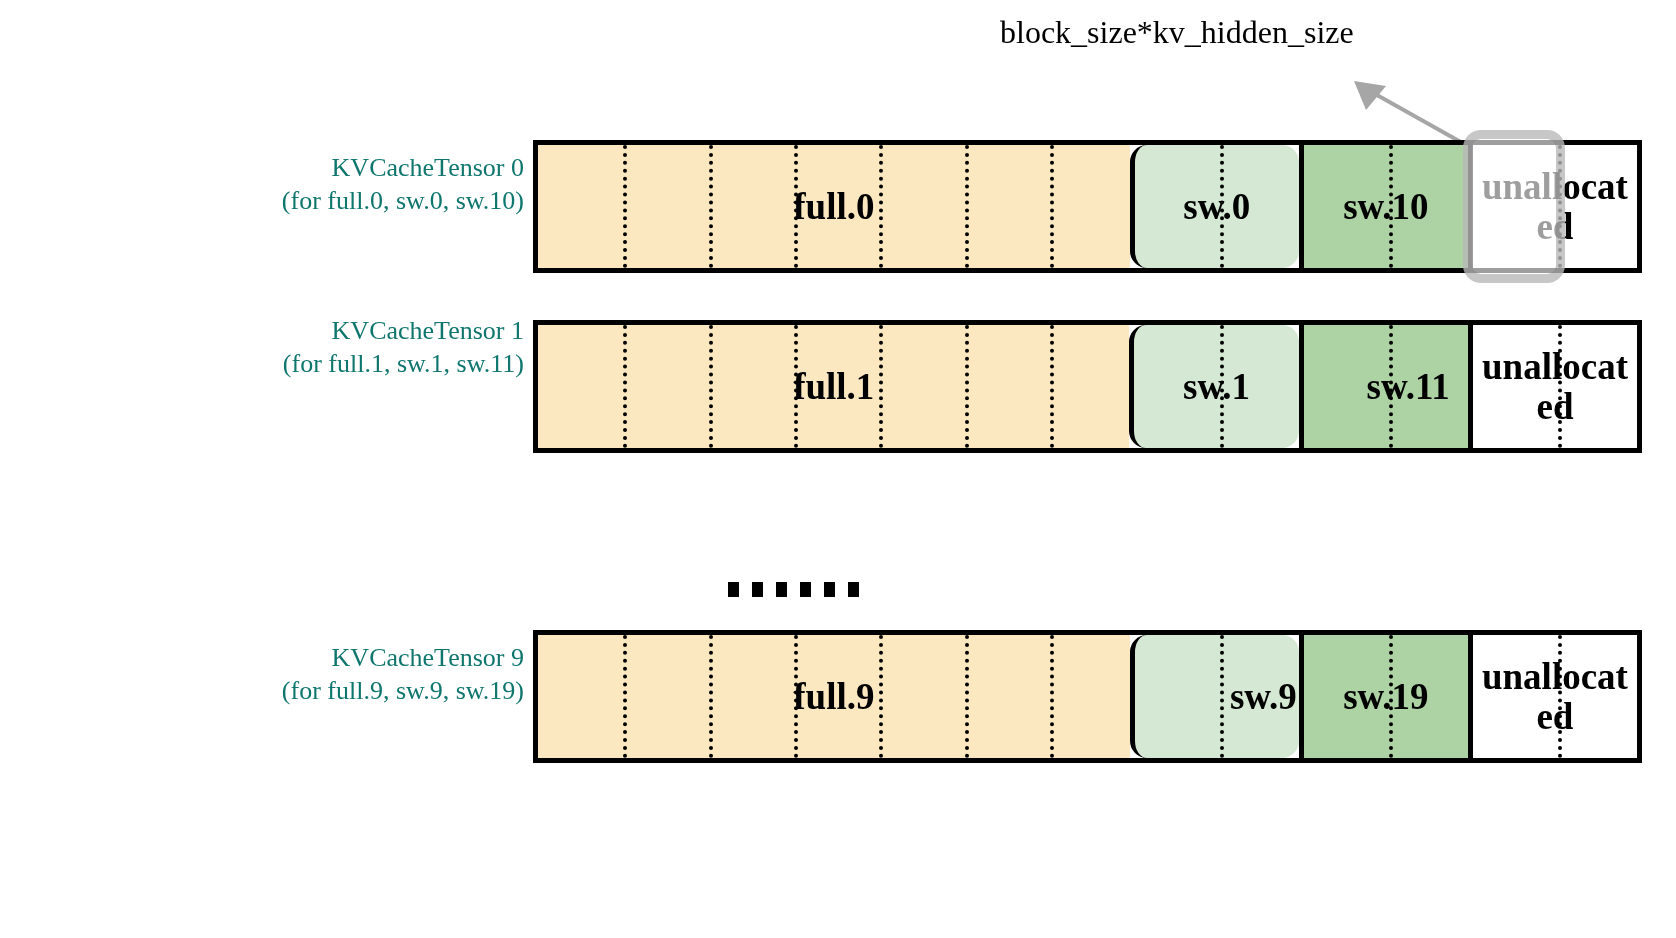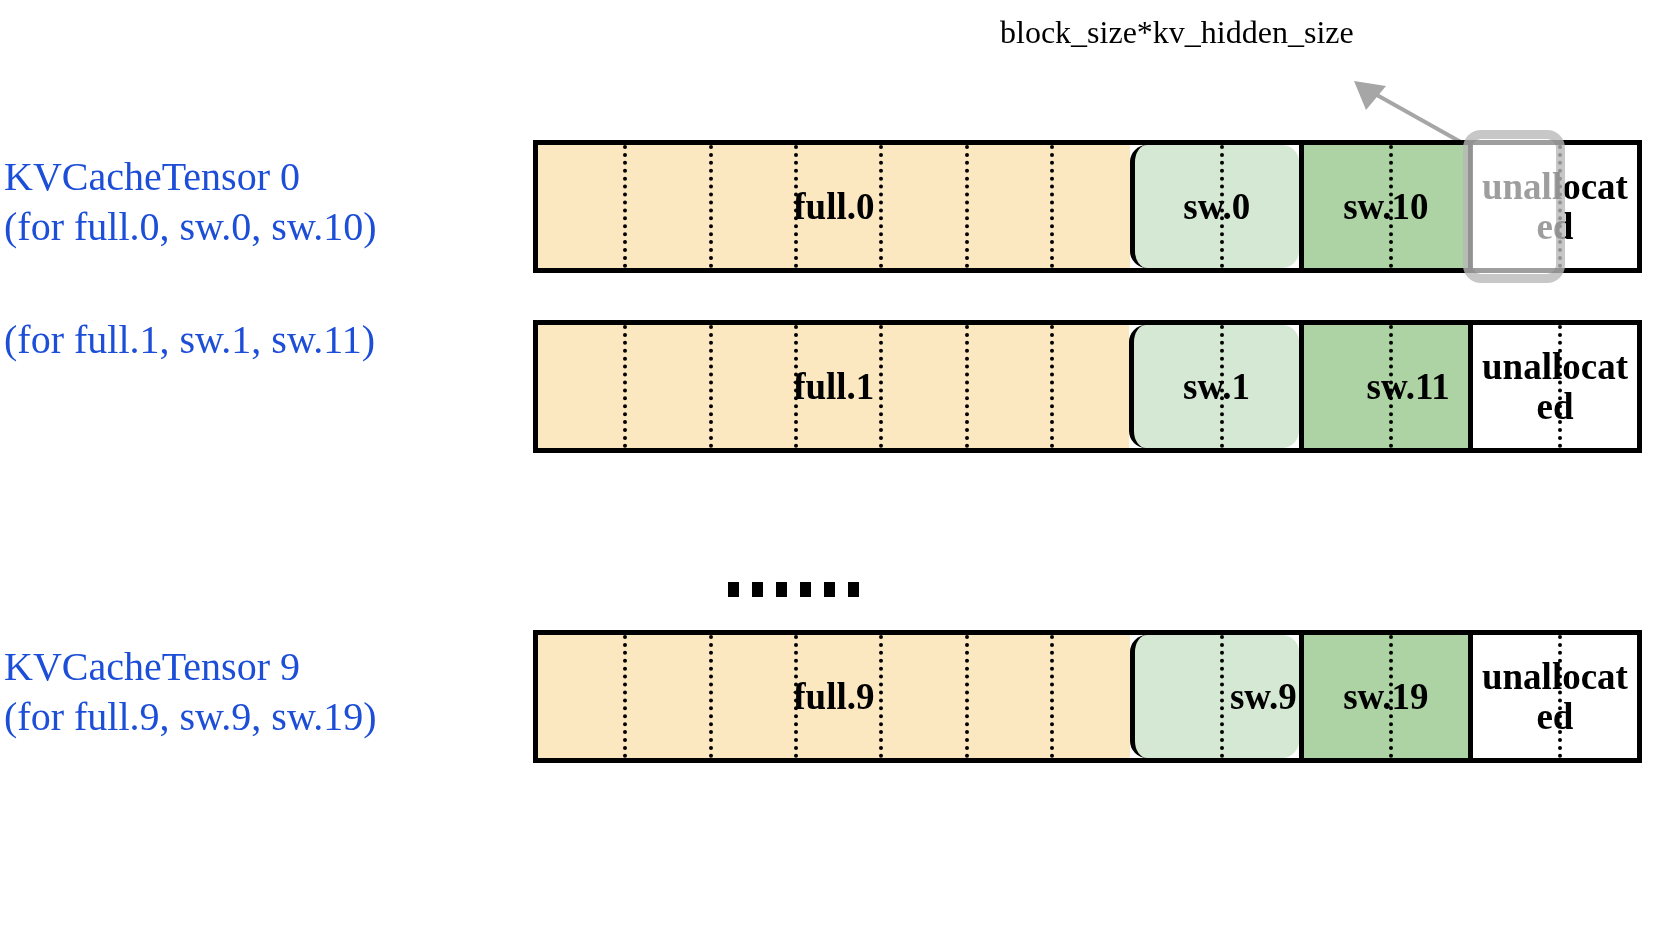--- a/index.html
+++ b/index.html
@@ -38,24 +38,24 @@
     width: 150px;
     height: 80px;
     pointer-events: none;
   }
 
   
   .row-label {
     position: absolute;
     right: 1152px;           
     width: 520px;
-    text-align: left;
-    font-size: 40px;
+    text-align: right;
+    font-size: 26px;
     line-height: 1.26;
-    color: #1d4ed8;
+    color: #0f766e;
   }
   .row-label .l1 { display: block; white-space: nowrap; }
   .row-label .l2 { display: block; white-space: nowrap; }
 
   
   .bar {
     position: absolute;
     left: 533px;
     width: 1109px;
     height: 133px;
@@ -191,20 +191,21 @@
         <div class="seg sw-dark" style="width: 170.615px;">
           <div class="blockline" style="left: 85.3077px;"></div>
           <span class="seg-text">sw.10</span>
         </div>
         <div class="seg unalloc" style="width: 170.615px;">
           <div class="blockline" style="left: 85.3077px;"></div>
           <span class="seg-text">unallocated</span>
         </div>
       </div>
       <div class="row-label" style="top: 315px;">
+        <span class="l1">KVCacheTensor 1</span>
         <span class="l2">(for full.1, sw.1, sw.11)</span>
       </div>
       <div class="bar" style="top: 320px;">
         <div class="seg full" style="width: 597.154px;">
           <div class="blockline" style="left: 85.3077px;"></div>
           <div class="blockline" style="left: 170.615px;"></div>
           <div class="blockline" style="left: 255.923px;"></div>
           <div class="blockline" style="left: 341.231px;"></div>
           <div class="blockline" style="left: 426.538px;"></div>
           <div class="blockline" style="left: 511.846px;"></div>

